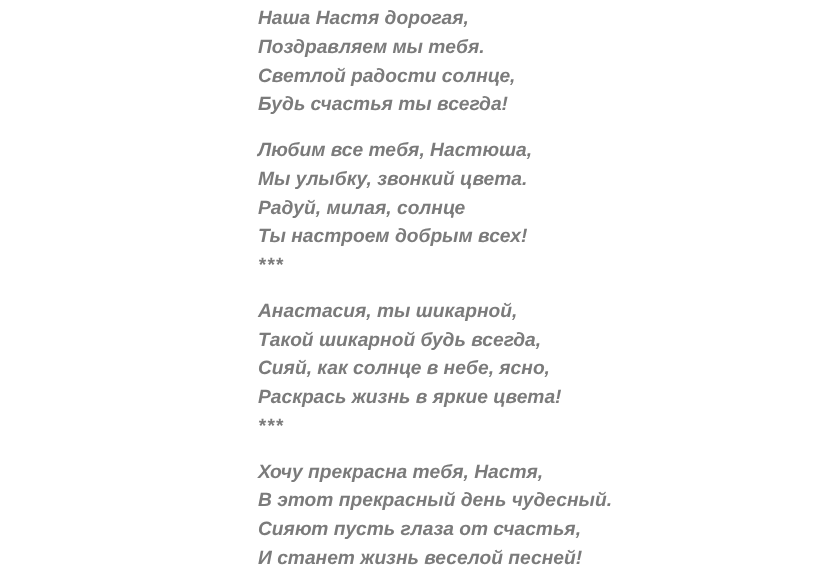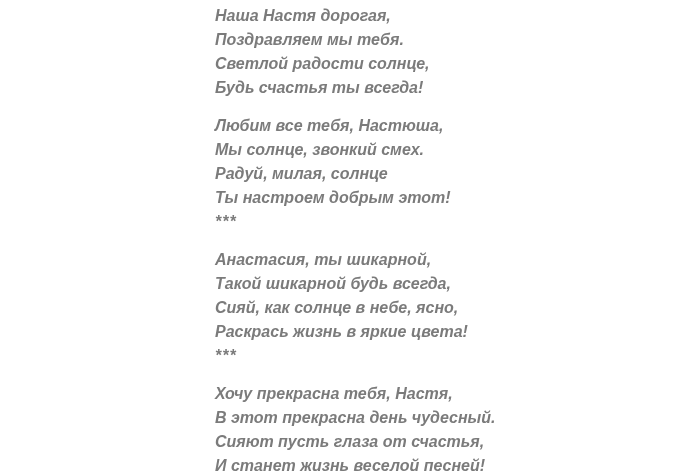--- a/index.html
+++ b/index.html
@@ -40,34 +40,34 @@
 
   <p class="stanza">
     <span class="line">Наша Настя дорогая,</span>
     <span class="line">Поздравляем мы тебя.</span>
     <span class="line">Светлой радости солнце,</span>
     <span class="line">Будь счастья ты всегда!</span>
   </p>
 
   <p class="stanza">
     <span class="line">Любим все тебя, Настюша,</span>
-    <span class="line">Мы солнце, звонкий смех.</span>
+    <span class="line">Мы улыбку, звонкий цвета.</span>
     <span class="line">Радуй, милая, солнце</span>
-    <span class="line">Ты настроем добрым этот!</span>
+    <span class="line">Ты настроем добрым всех!</span>
     <span class="separator-line">***</span>
   </p>
 
   <p class="stanza">
     <span class="line">Анастасия, ты шикарной,</span>
     <span class="line">Такой шикарной будь всегда,</span>
     <span class="line">Сияй, как солнце в небе, ясно,</span>
     <span class="line">Раскрась жизнь в яркие цвета!</span>
     <span class="separator-line">***</span>
   </p>
 
   <p class="stanza">
     <span class="line">Хочу прекрасна тебя, Настя,</span>
-    <span class="line">В этот прекрасна день чудесный.</span>
+    <span class="line">В этот прекрасный день чудесный.</span>
     <span class="line">Сияют пусть глаза от счастья,</span>
     <span class="line">И станет жизнь веселой песней!</span>
   </p>
 
 </div>
 
 </body></html>

